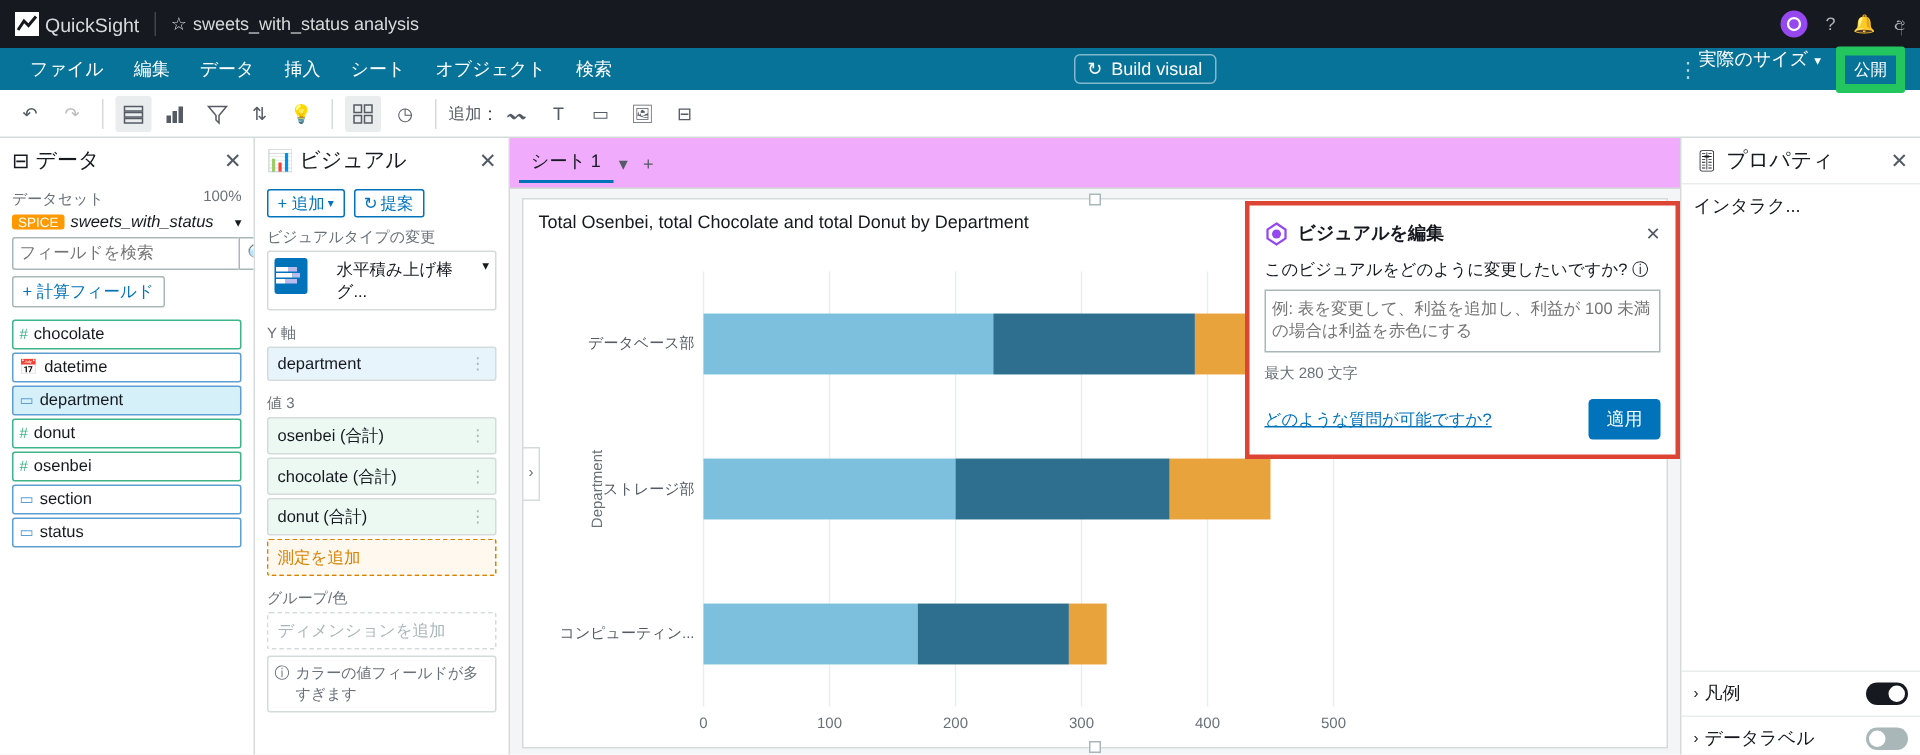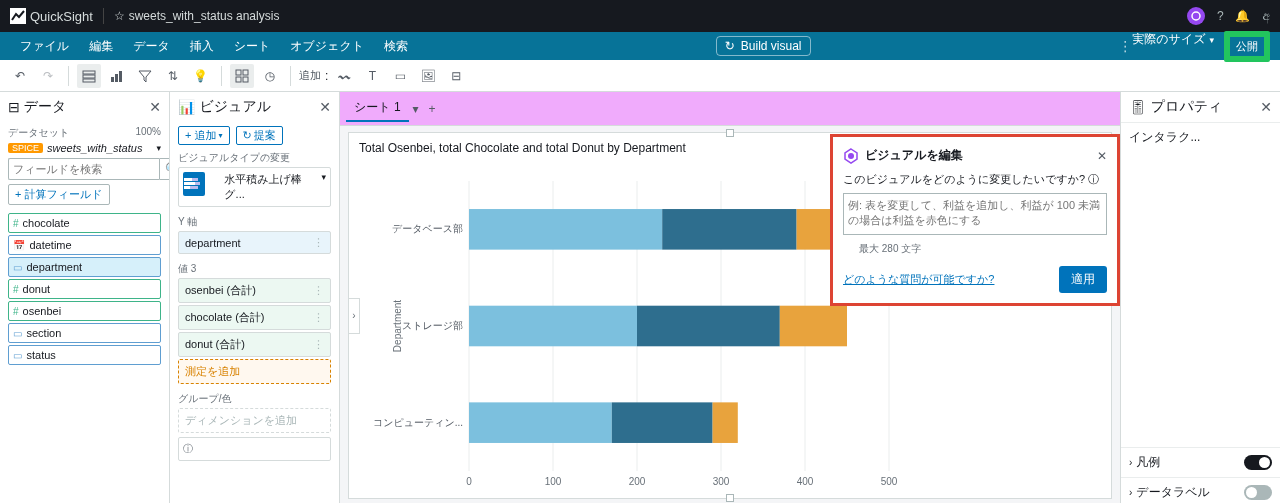--- a/index.html
+++ b/index.html
@@ -92,21 +92,21 @@
 .legend-item .sw { width:10px; height:10px;}
 .chart-svg { position:absolute; left:40px; top:38px; width:520px; height:330px;}
 .expand-tab { position:absolute; left:-1px; top:50%; transform:translateY(-50%); width:12px; height:36px; border:1px solid #d5dbdb; background:#fff; display:flex; align-items:center; justify-content:center; color:#687078; font-size:10px;}
 
 
 .ai-popup { position:absolute; right:0; top:42px; width:290px; background:#fff; border:3px solid #d43; padding:10px; z-index:5;}
 .ai-head { display:flex; align-items:center; font-size:12px; font-weight:600; gap:6px; margin-bottom:8px;}
 .ai-head .close { margin-left:auto; font-weight:400; color:#545b64;}
 .ai-prompt { font-size:11px; margin-bottom:6px; display:flex; align-items:center; gap:3px;}
 .ai-textarea { width:100%; border:1px solid #aab7b8; padding:4px; font-size:11px; height:42px; resize:none; color:#687078;}
-.ai-hint { font-size:10px; color:#687078; margin:4px 16px 10px;}
+.ai-hint { font-size:10px; color:#687078; margin:4px 0 10px;}
 .ai-footer { display:flex; align-items:center;}
 .ai-link { color:#0073bb; text-decoration:underline; font-size:11px;}
 .ai-apply { margin-left:auto; background:#0073bb; color:#fff; padding:5px 12px; border:none; border-radius:3px; font-size:12px;}
 
 
 .panel.props { width:160px; border-left:1px solid #d5dbdb; border-right:none; display:flex; flex-direction:column;}
 .props-row { padding:6px 8px; font-size:12px; border-top:1px solid #eaeded; display:flex; align-items:center; gap:4px;}
 .toggle { width:28px; height:15px; background:#16191f; border-radius:8px; position:relative;}
 .toggle::after { content:""; position:absolute; width:11px; height:11px; background:#fff; border-radius:50%; top:2px; right:2px;}
 .toggle.off { background:#aab7b8;}
@@ -314,20 +314,21 @@
           <div class="well val">
             <span>donut (合計)</span>
             <span class="grip">⋮</span>
           </div>
         </div>
       <div class="well dashed-orange">測定を追加</div>
       <div class="well-label">グループ/色</div>
       <div class="well dashed">ディメンションを追加</div>
       <div class="colorwarn">
         <span>ⓘ</span>
+        <span>カラーの値フィールドが多すぎます</span>
       </div>
     </div>
   </div>
 
   <div class="canvas">
     <div class="sheet-tabs">
       <div class="sheet-tab">シート 1</div>
       <div class="sheet-tab-caret">▾</div>
       <div class="sheet-add">+</div>
     </div>

